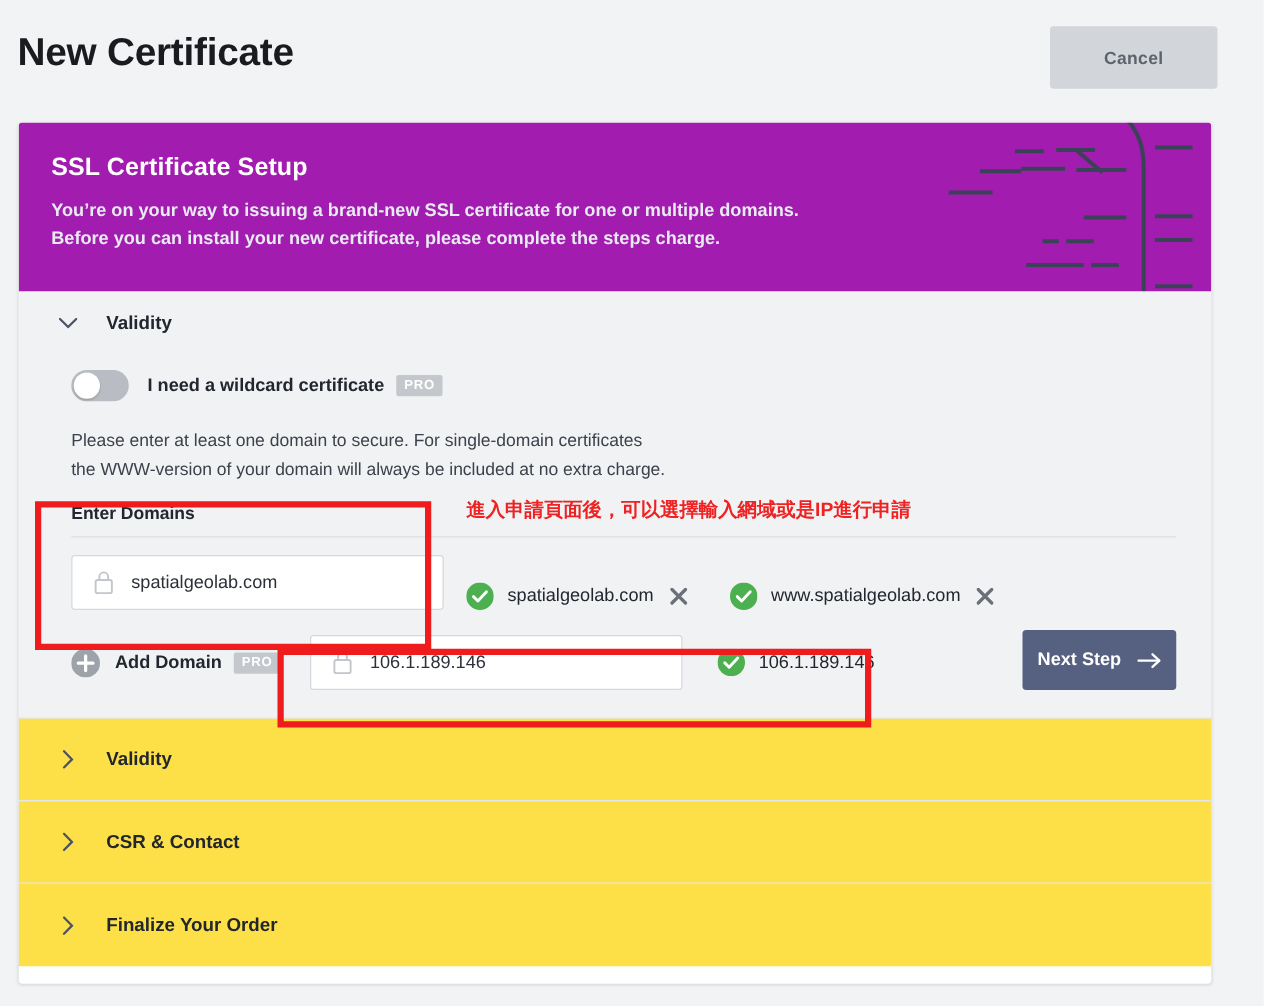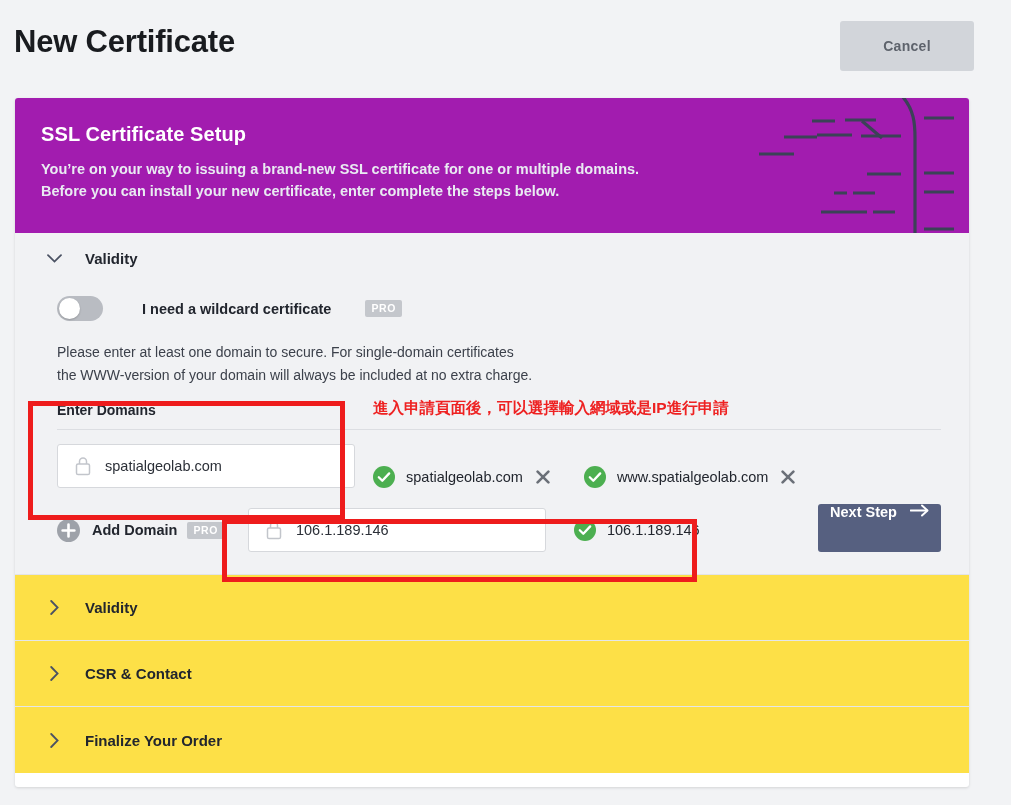--- a/index.html
+++ b/index.html
@@ -139,21 +139,20 @@
     margin-left: 20px;
     font-size: 15px;
     font-weight: 700;
     color: #22262e;
   }
 
   .wildcard-row {
     display: flex;
     align-items: center;
     margin: 13px 0 0 42px;
-    gap: 24px;
   }
 
   .toggle {
     width: 46px;
     height: 25px;
     border-radius: 13px;
     background: #b9bcc2;
     position: relative;
     flex: 0 0 46px;
     cursor: pointer;
@@ -343,20 +342,21 @@
     height: 48px;
     background: #566080;
     border: none;
     border-radius: 3px;
     color: #ffffff;
     font-family: "Liberation Sans", sans-serif;
     font-size: 14.5px;
     font-weight: 700;
     cursor: pointer;
     display: flex;
+    align-items: center;
     justify-content: center;
     gap: 13px;
   }
 
   .arrow-icon { width: 19px; height: 13px; }
 
   
   .collapsed-section {
     height: 66px;
     display: flex;
@@ -387,21 +387,21 @@
     <div class="page-title">New Certificate</div>
     <button class="cancel-button">Cancel</button>
   </div>
 
   <div class="card">
 
     <div class="card-header">
       <div class="card-header-title">SSL Certificate Setup</div>
       <div class="card-header-sub">
         <div>You’re on your way to issuing a brand-new SSL certificate for one or multiple domains.</div>
-        <div>Before you can install your new certificate, enter complete the steps below.</div>
+        <div>Before you can install your new certificate, please complete the steps charge.</div>
       </div>
 
       <svg class="header-art" viewBox="0 0 220 135" fill="none">
         <g stroke="#3b4257" stroke-width="3.2" stroke-linecap="butt">
           <line x1="10" y1="56" x2="45" y2="56"></line>
           <line x1="35" y1="39" x2="68" y2="39"></line>
           <line x1="68" y1="37" x2="103" y2="37"></line>
           <line x1="63" y1="23" x2="86" y2="23"></line>
           <line x1="96" y1="22" x2="127" y2="22"></line>
           <line x1="113" y1="23" x2="133" y2="40"></line>

